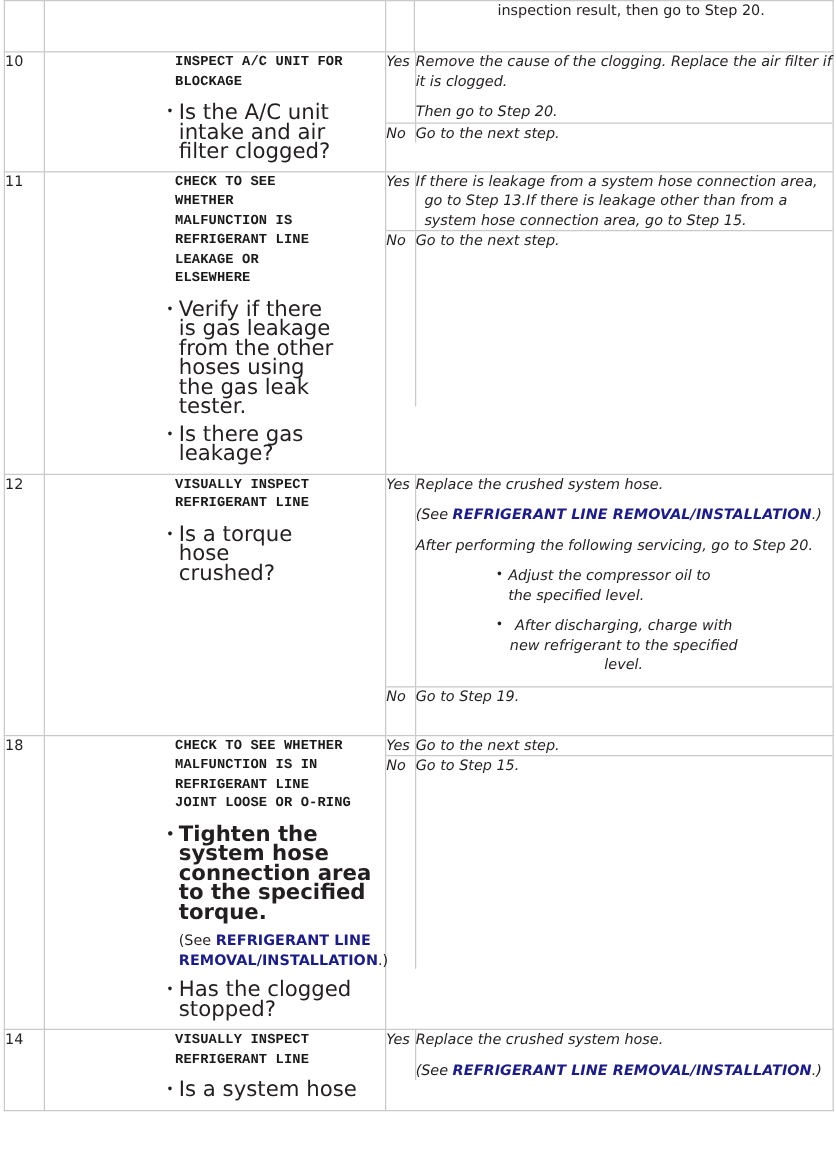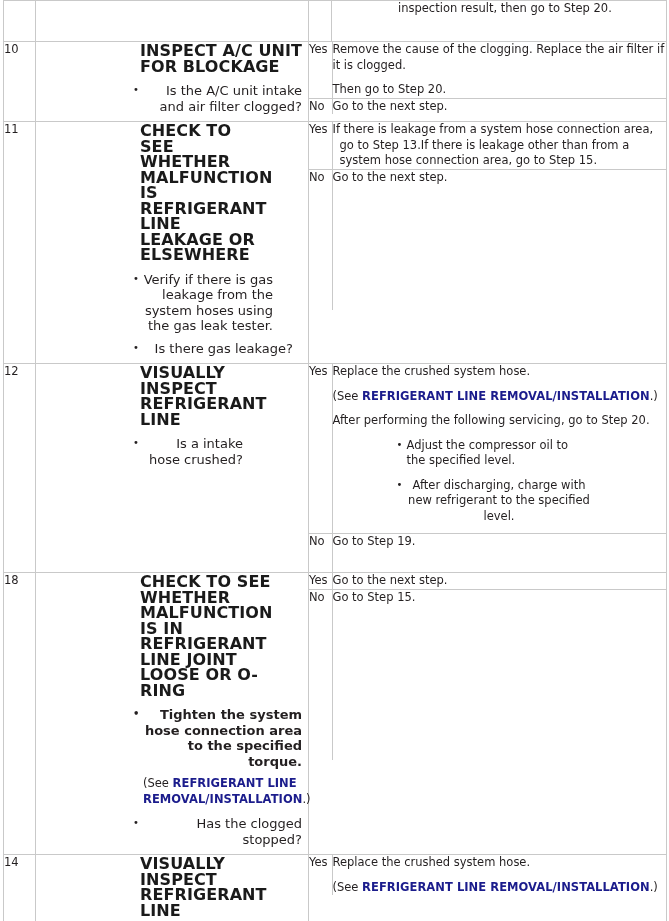--- a/index.html
+++ b/index.html
@@ -52,40 +52,40 @@
     text-align: left;
     white-space: nowrap;
     margin-top: 36px;
   }
 
   
   .action-cell {
     padding: 7px 8px 10px 0;
   }
   .action-head {
-    font-size: 16px;
+    font-size: 11px;
     font-weight: bold;
     line-height: 15.5px;
     color: #1a1a1a;
     margin: 1px 0 0 104px;
     letter-spacing: 0.1px;
+    font-family: Liberation Mono, monospace;
   }
   .action-list {
     margin: 9px 0 0 0;
     padding: 0;
     list-style: none;
   }
   .action-list li {
     position: relative;
-    font-size: 13px;
+    font-size: 17px;
     line-height: 15.5px;
     color: #231f20;
     margin: 0 6px 7px 107px;
     padding-left: 0;
-    text-align: right;
   }
   .action-list li::before {
     content: "\2022";
     position: absolute;
     left: -10px;
     top: -1px;
     font-size: 10px;
     color: #231f20;
   }
   .action-note {
@@ -154,20 +154,21 @@
   
   table.subrows {
     width: 100%;
     border-collapse: collapse;
     table-layout: fixed;
   }
   table.subrows td {
     border: 0;
     border-bottom: 1px solid #c9c9c9;
     vertical-align: top;
+    font-style: italic;
   }
   table.subrows tr:last-child td {
     border-bottom: 0;
   }
   col.s-yn  { width: 23px; }
   col.s-res { width: auto; }
   table.subrows td.sep-left {
     border-right: 1px solid #c9c9c9;
   }
 </style>
@@ -224,21 +225,21 @@
             </tbody>
           </table>
         </td>
       </tr>
 
       <tr>
         <td class="step-num">11</td>
         <td class="action-cell">
           <div class="action-head" style="max-width:120px;">CHECK TO SEE WHETHER MALFUNCTION IS REFRIGERANT LINE LEAKAGE OR ELSEWHERE</div>
           <ul class="action-list">
-            <li style="max-width:130px;">Verify if there is gas leakage from the system hoses using the gas leak tester.</li>
+            <li style="max-width:130px;">Verify if there is gas leakage from the other hoses using the gas leak tester.</li>
             <li style="max-width:150px;">Is there gas leakage?</li>
           </ul>
         </td>
         <td colspan="2" style="padding:0;border-left:1px solid #c9c9c9;">
           <table class="subrows">
             <colgroup>
                 <col class="s-yn">
                 <col class="s-res">
               </colgroup>
             <tbody>
@@ -257,21 +258,21 @@
             </tbody>
           </table>
         </td>
       </tr>
 
       <tr>
         <td class="step-num">12</td>
         <td class="action-cell">
           <div class="action-head" style="max-width:150px;">VISUALLY INSPECT REFRIGERANT LINE</div>
           <ul class="action-list">
-            <li style="max-width:100px;">Is a intake hose crushed?</li>
+            <li style="max-width:100px;">Is a torque hose crushed?</li>
           </ul>
         </td>
         <td colspan="2" style="padding:0;border-left:1px solid #c9c9c9;">
           <table class="subrows">
             <colgroup>
                 <col class="s-yn">
                 <col class="s-res">
               </colgroup>
             <tbody>
               <tr>

